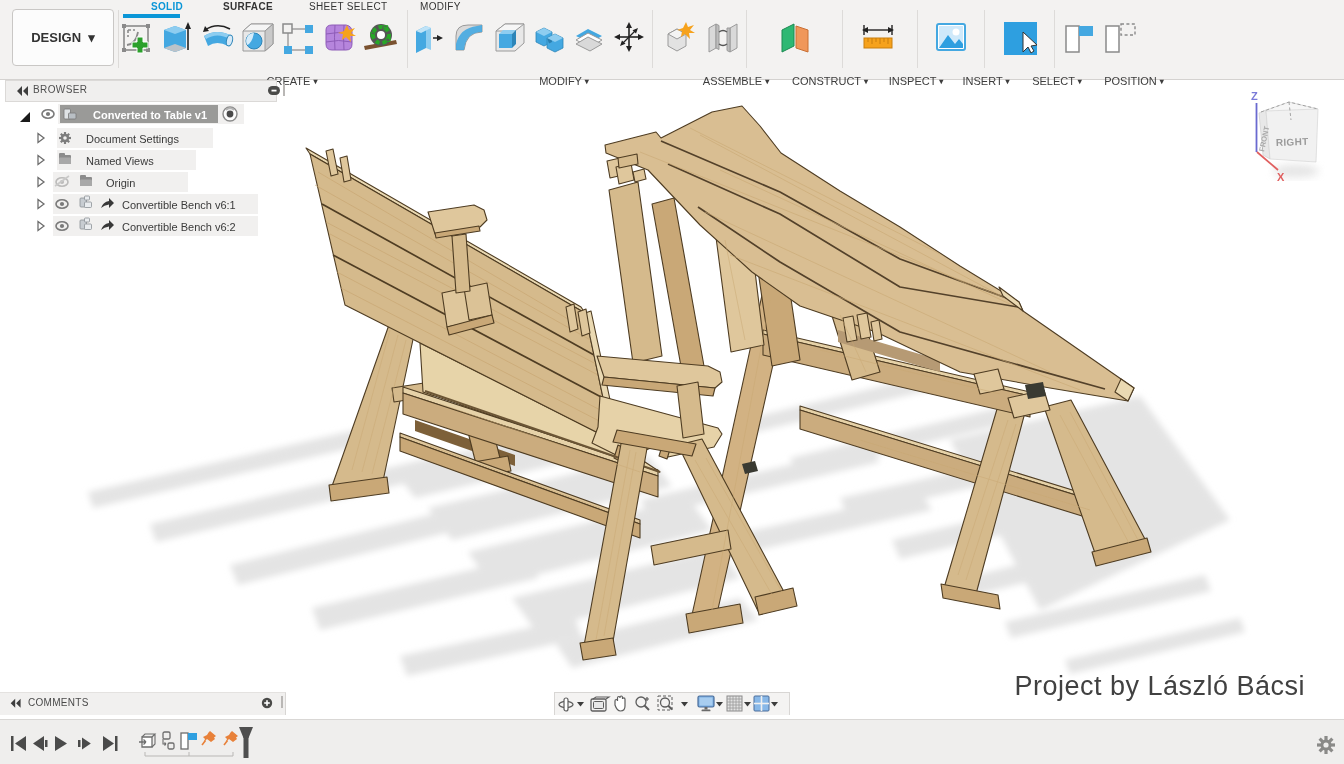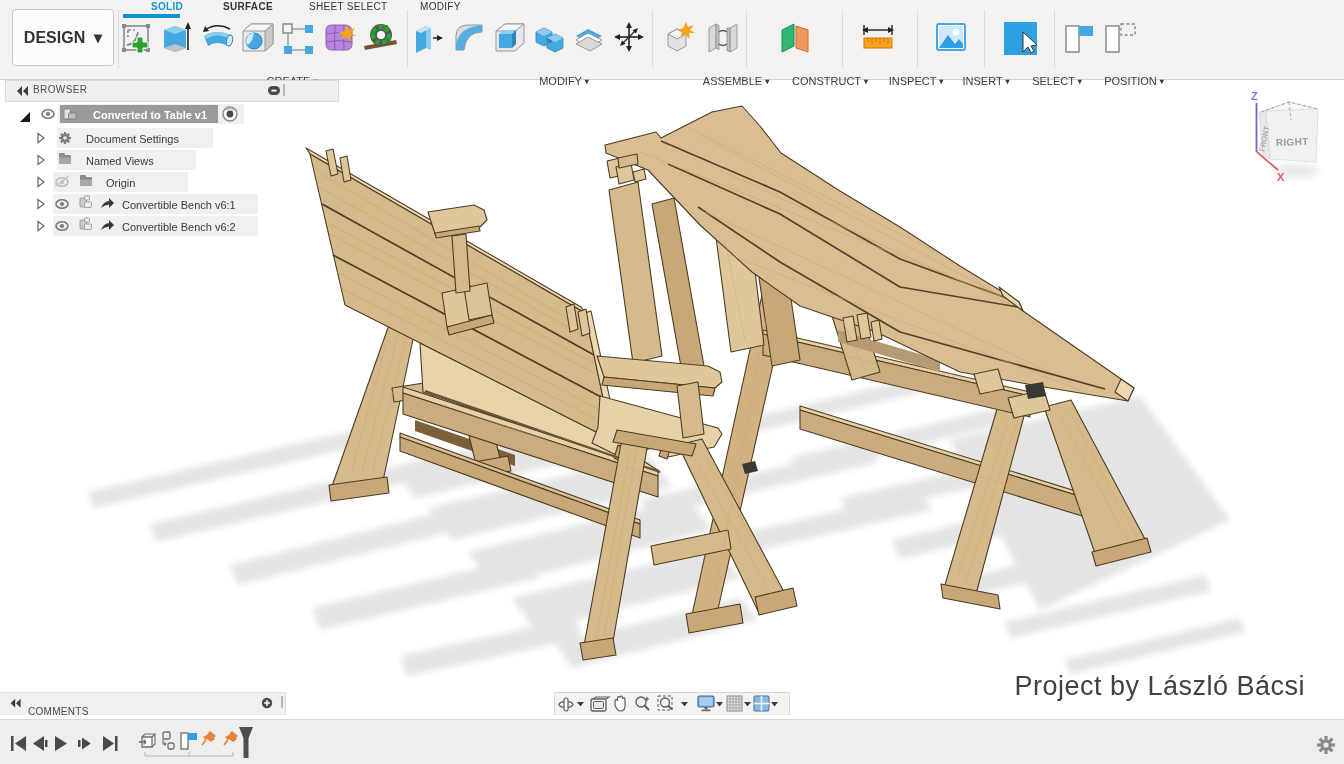--- a/index.html
+++ b/index.html
@@ -5,31 +5,31 @@
 html,body{margin:0;padding:0;width:1344px;height:764px;overflow:hidden;background:#fff;
 font-family:"Liberation Sans",sans-serif;}
 #page{position:relative;width:1344px;height:764px;background:#fff;}
 .abs{position:absolute;}
 
 #toolbar{position:absolute;left:0;top:0;width:1344px;height:79px;background:#f3f2f1;border-bottom:1px solid #d4d2d0;}
 .tab{position:absolute;top:1px;font-size:10px;font-weight:bold;color:#333;letter-spacing:.3px;margin-left:16px;}
 .tab.act{color:#0a96d7;}
 #tabline{position:absolute;left:123px;top:14px;width:57px;height:4px;background:#0a96d7;}
 #designbtn{position:absolute;left:12px;top:9px;width:100px;height:55px;background:#fcfcfc;border:1px solid #c9c7c5;border-radius:4px;
-text-align:center;line-height:55px;font-size:16px;font-weight:bold;color:#333;}
+text-align:center;line-height:55px;font-size:13px;font-weight:bold;color:#333;}
 .glabel{position:absolute;top:75px;font-size:11px;color:#3d3d3d;white-space:nowrap;transform:translateX(-50%);margin-left:36px;}
 .glabel b{font-size:8px;position:relative;top:-1px;}
 .sep{position:absolute;top:10px;width:1px;height:58px;background:#dddbd9;}
 
-#browser{position:absolute;left:5px;top:80px;width:334px;}
+#browser{position:absolute;left:5px;top:80px;width:272px;}
 #bhead{position:relative;height:20px;background:#f0efee;border:1px solid #dbd9d7;}
 #bhead .t{position:absolute;left:27px;top:3px;font-size:10px;color:#4f4f4f;letter-spacing:.4px;}
 
 #comments{position:absolute;left:0px;top:692px;width:285px;height:22px;background:#f1f0ef;border-right:1px solid #d8d6d4;border-top:1px solid #e4e2e0;}
-#comments .t{position:absolute;left:28px;top:13px;font-size:10px;color:#4a4a4a;letter-spacing:.3px;}
+#comments .t{position:absolute;left:28px;top:4px;font-size:10px;color:#4a4a4a;letter-spacing:.3px;}
 
 #navbar{position:absolute;left:554px;top:692px;width:236px;height:23px;background:#f4f3f2;border:1px solid #d8d6d4;border-bottom:none;box-sizing:border-box;}
 
 #bottombar{position:absolute;left:0;top:719px;width:1344px;height:45px;background:#efeeed;border-top:1px solid #d9d7d5;}
 </style>
 </head>
 <body>
 <div id="page">
 
   <svg id="vp" class="abs" style="left:0;top:79px" width="1344" height="640" viewBox="0 79 1344 640">

